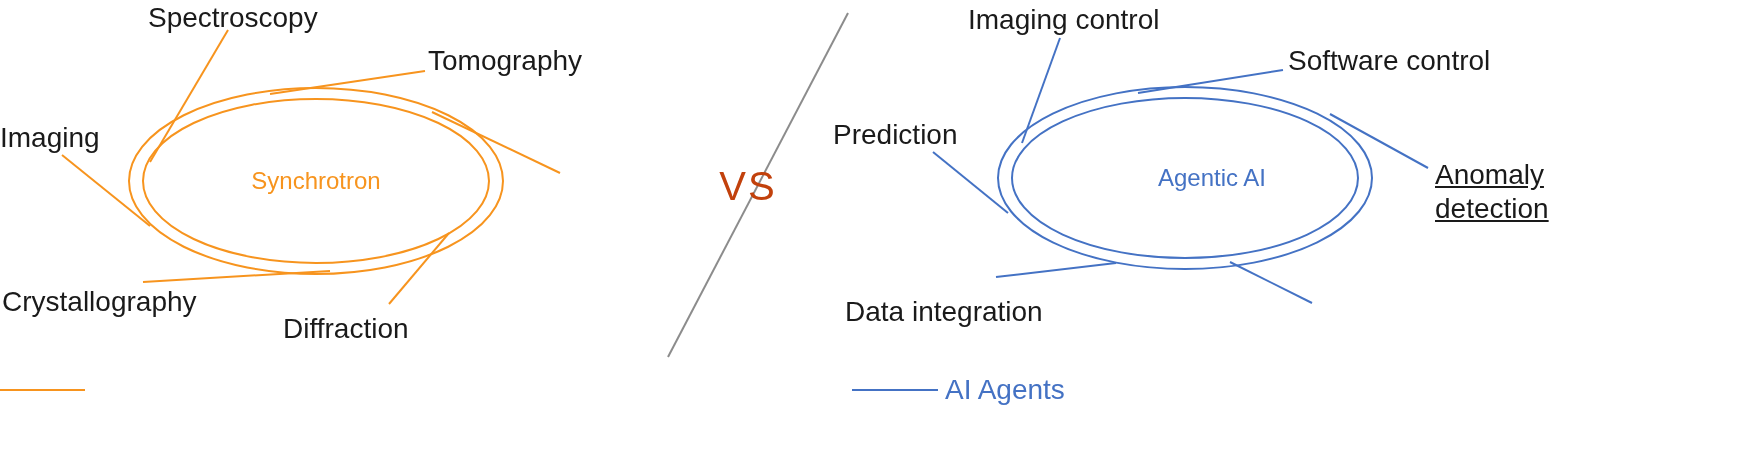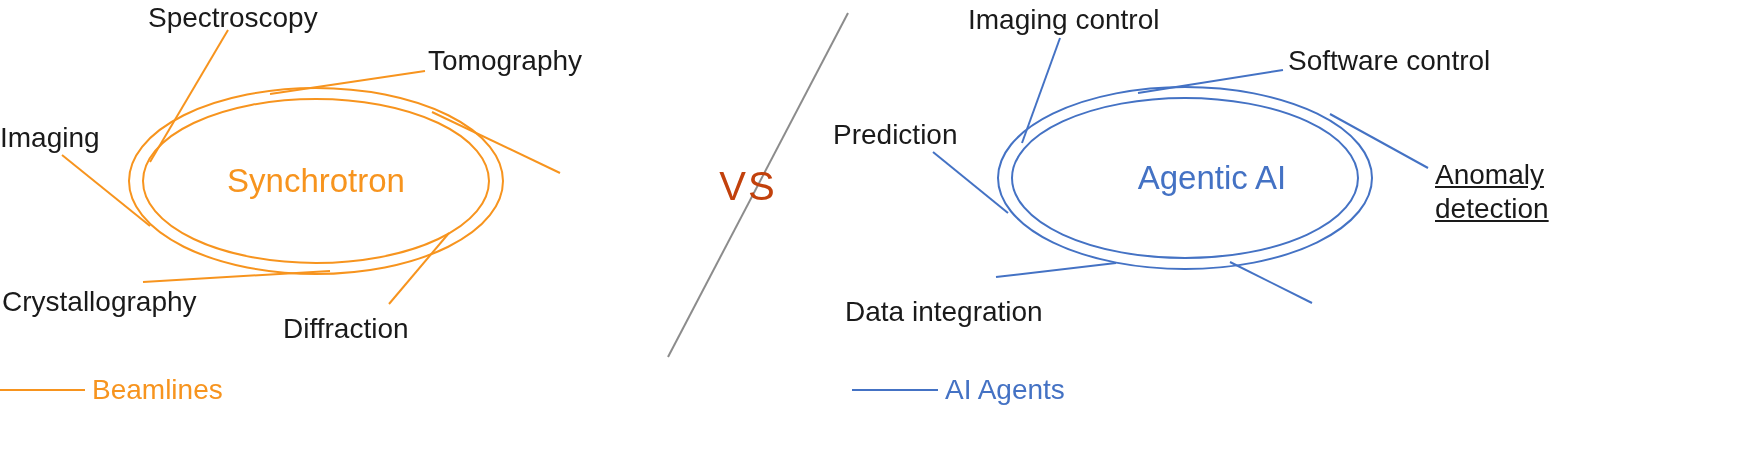--- a/index.html
+++ b/index.html
@@ -26,21 +26,21 @@
     line-height: 1.22;
     color: #1a1a1a;
     white-space: nowrap;
   }
   .label.wrap {
     white-space: normal;
     text-decoration: underline;
   }
   .ellipse-title {
     position: absolute;
-    font-size: 33px;
+    font-size: 24px;
     transform: translate(-50%, -50%);
     white-space: nowrap;
   }
   .orange-text { color: #F7941E; }
   .blue-text   { color: #4472C4; }
   .vs {
     position: absolute;
     font-size: 40px;
     color: #c2410c;
     letter-spacing: 2px;
@@ -96,16 +96,15 @@
   <div class="vs" style="left:748px; top:186px;">VS</div>
 
   <div class="label" style="left:968px; top:3px;">Imaging control</div>
   <div class="label" style="left:1288px; top:44px;">Software control</div>
   <div class="label" style="left:833px; top:118px;">Prediction</div>
   <div class="label wrap" style="left:1435px; top:158px; width:165px;">Anomaly detection</div>
   <div class="label" style="left:845px; top:295px;">Data integration</div>
 
   <div class="ellipse-title blue-text" style="left:1185px; top:178px;margin-left:27px;">Agentic AI</div>
 
-  <div class="legend-label orange-text" style="left:92px; top:374px;">Beamlines</div>
   <div class="legend-label blue-text" style="left:945px; top:374px;">AI Agents</div>
 
 </div>
 
 </body></html>

